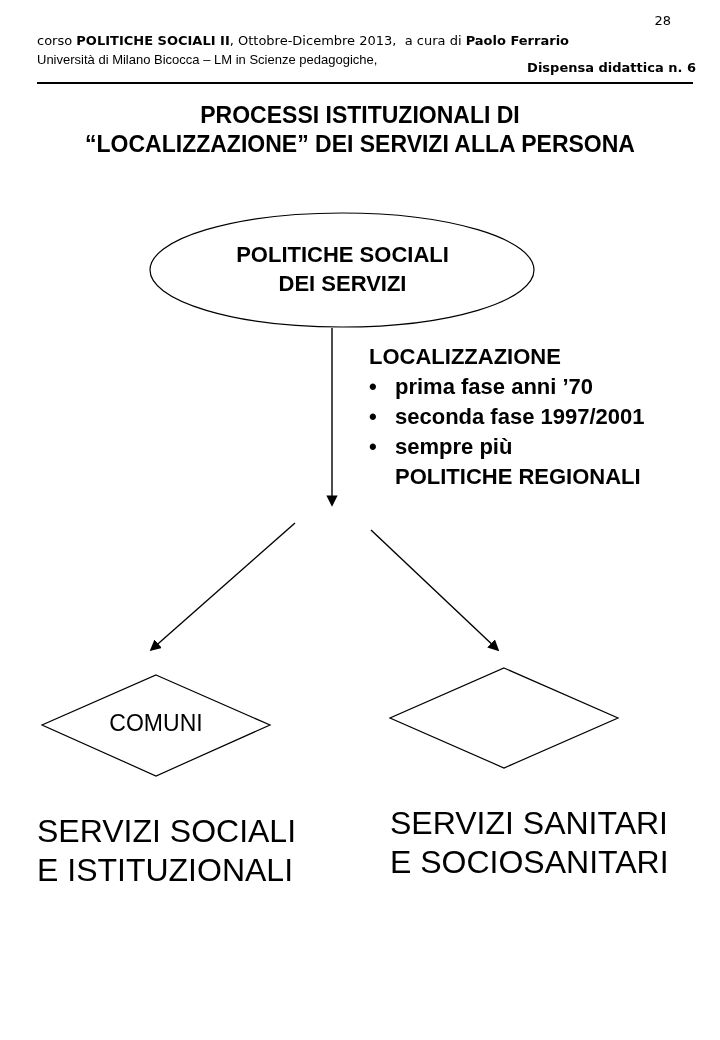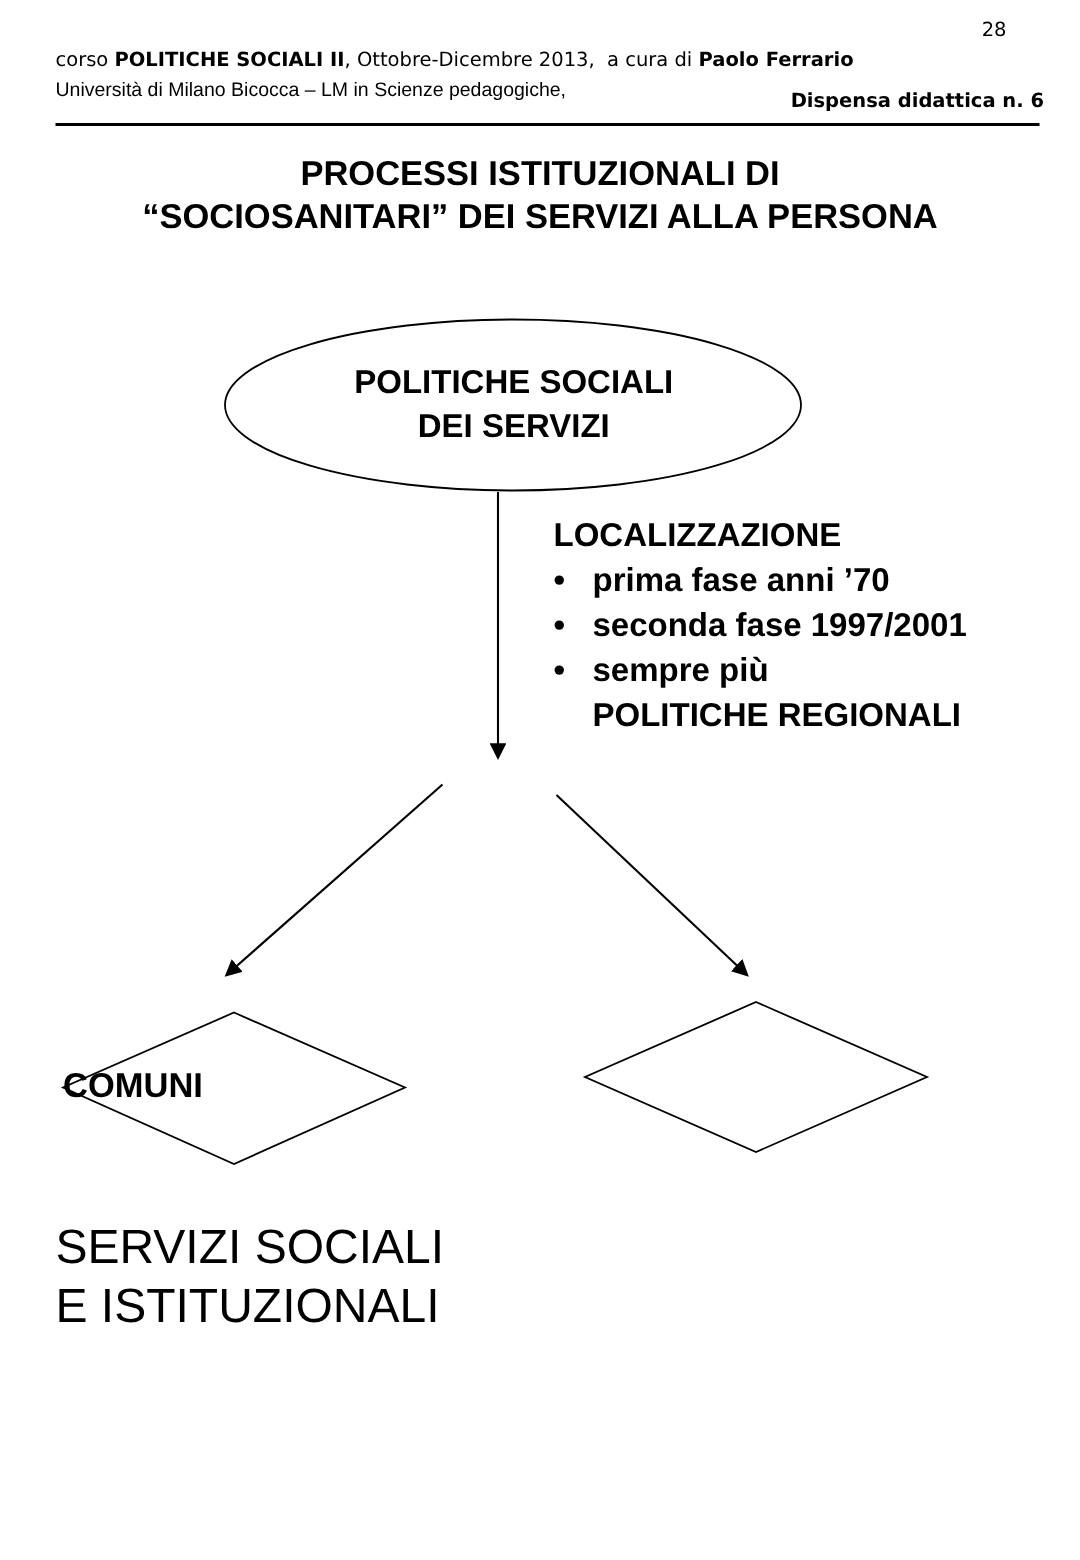--- a/index.html
+++ b/index.html
@@ -62,21 +62,22 @@
   }
   .loc-block {
     position: absolute; left: 369px; top: 342px; width: 330px;
     font-size: 22px; font-weight: bold; line-height: 30px;
   }
   .loc-item { display: flex; }
   .loc-bullet { width: 26px; flex: 0 0 26px; }
   .loc-text { white-space: pre-line; }
   .diamond-label {
     position: absolute; width: 228px;
-    font-size: 23px; font-weight: bold;
+    text-align: center;
+    font-size: 23px; font-weight: normal;
   }
   .diamond-label.left  { left: 42px;  top: 710px; }
   .diamond-label.right { left: 390px; top: 703px; }
 
   .bottom-label {
     position: absolute;
     font-size: 32px; font-weight: normal; line-height: 39px;
     white-space: nowrap;
   }
   .bottom-label.left  { left: 37px;  top: 812px; }
@@ -88,21 +89,21 @@
 <div class="page">
 
   <div class="hdr-line1">Università di Milano Bicocca – LM in Scienze pedagogiche,</div>
   <div class="hdr-pagenum">28</div>
   <div class="hdr-line2"><span>corso </span><b>POLITICHE SOCIALI II</b><span>, Ottobre-Dicembre 2013,  a cura di </span><b>Paolo Ferrario</b></div>
   <div class="hdr-dispensa">Dispensa didattica n. 6</div>
   <div class="hdr-rule"></div>
 
   <div class="title">
     <div>PROCESSI ISTITUZIONALI DI</div>
-    <div>“SOCIOSANITARI” DEI SERVIZI ALLA PERSONA</div>
+    <div>“LOCALIZZAZIONE” DEI SERVIZI ALLA PERSONA</div>
   </div>
 
   <svg class="diagram-svg" viewBox="0 0 720 1040" xmlns="http://www.w3.org/2000/svg">
     <defs>
       <marker id="arrowhead" viewBox="0 0 10 10" refX="8.5" refY="5" markerWidth="8" markerHeight="8" orient="auto-start-reverse">
         <path d="M0,0 L10,5 L0,10 z" fill="#000"></path>
       </marker>
     </defs>
     <ellipse cx="342" cy="270" rx="192" ry="57" fill="none" stroke="#000" stroke-width="1.2"></ellipse>
     <line x1="332" y1="328" x2="332" y2="505" stroke="#000" stroke-width="1.4" marker-end="url(#arrowhead)"></line>
@@ -133,14 +134,18 @@
 POLITICHE REGIONALI</span>
     </div>
   </div>
 
   <div class="diamond-label left">COMUNI</div>
 
   <div class="bottom-label left">
     <div>SERVIZI SOCIALI</div>
     <div>E ISTITUZIONALI</div>
   </div>
+  <div class="bottom-label right">
+    <div>SERVIZI SANITARI</div>
+    <div>E SOCIOSANITARI</div>
+  </div>
 
 </div>
 
 </body></html>

